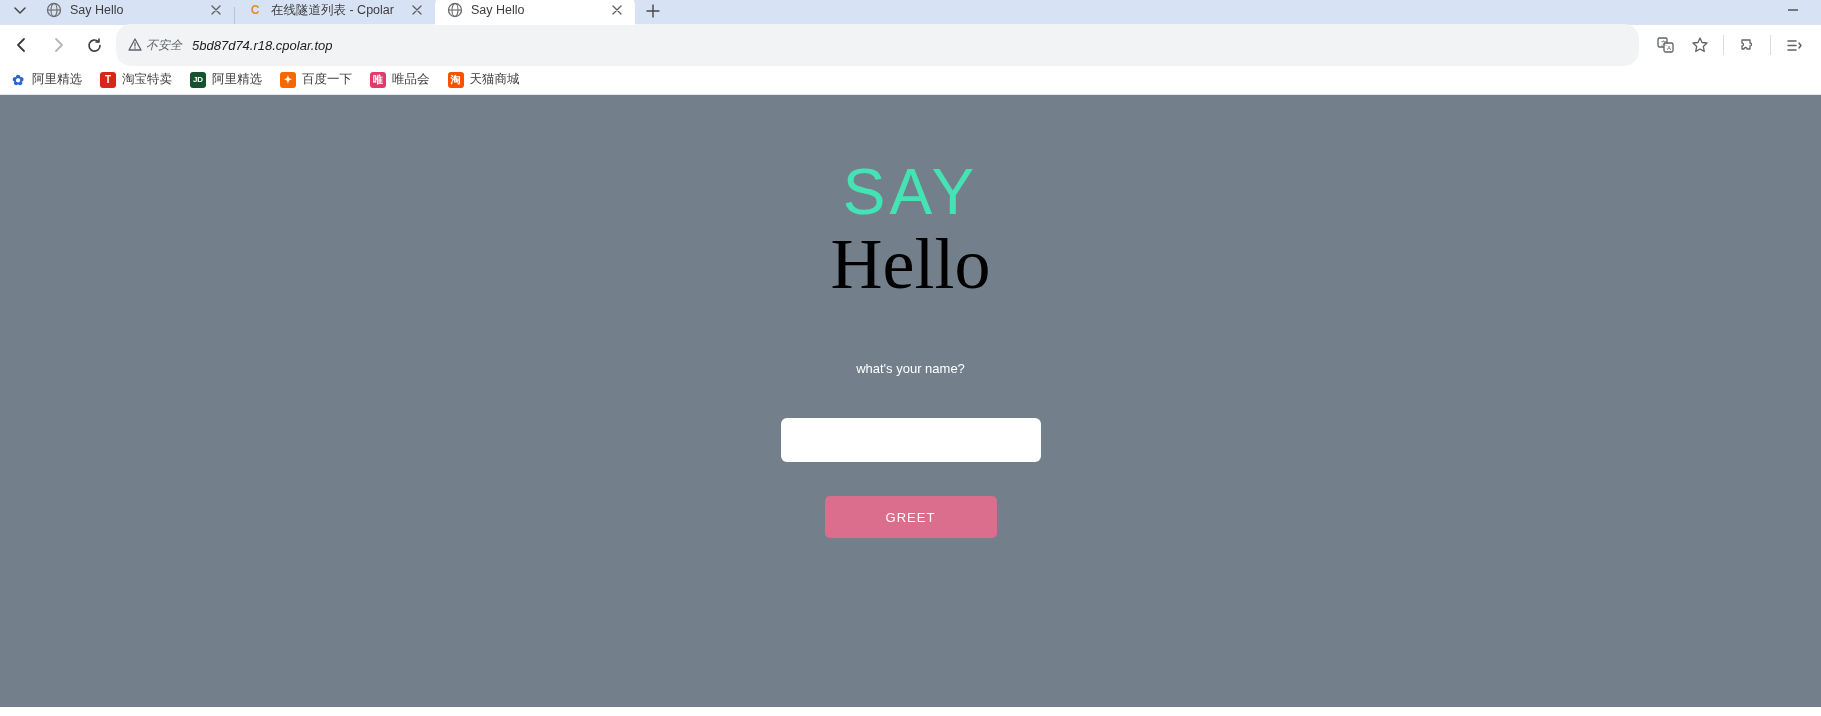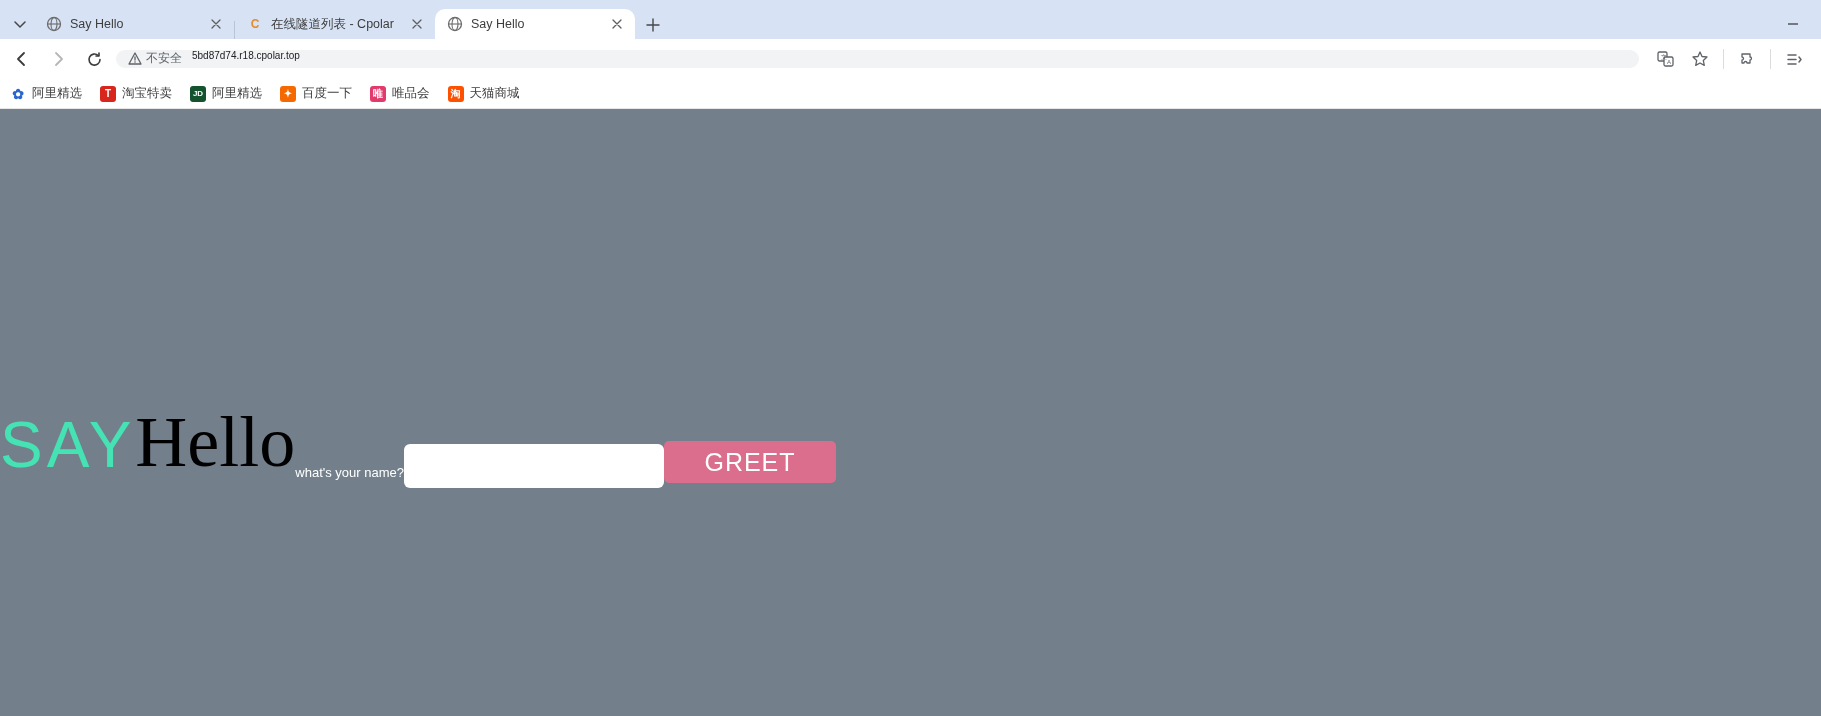--- a/index.html
+++ b/index.html
@@ -9,21 +9,21 @@
     background: #fff;
     width: 1821px;
     overflow: hidden;
   }
 
   
   .tabstrip {
     display: flex;
     align-items: flex-end;
     background: #d7e3f4;
-    height: 39px;
+    height: 25px;
     padding-left: 6px;
     padding-top: 0;
   }
   .tab-dropdown {
     width: 28px; height: 28px;
     display:flex; align-items:center; justify-content:center;
     color:#474747;
     cursor:pointer;
   }
   .tab {
@@ -76,27 +76,27 @@
     height:40px;
     padding:0 8px;
     gap:8px;
   }
   .nav-btn {
     width:28px; height:28px; display:flex; align-items:center; justify-content:center;
     color:#4d4d4d; cursor:pointer; border-radius:50%;
   }
   .nav-btn.disabled { color:#b6b6b6; cursor:default;}
   .omnibox {
-    flex:1; height:18px; background:#f1f3f4; border-radius:15px;
-    display:flex; align-items:flex-start; padding:0 12px; color:#3c3c3c;
+    flex:1; height:42px; background:#f1f3f4; border-radius:15px;
+    display:flex; align-items:center; padding:0 12px; color:#3c3c3c;font-style:italic;
   }
   .omnibox .sec {
     display:flex; align-items:center; gap:4px; font-size:12px; color:#5f6368; margin-right:10px;
   }
-  .omnibox .urltext { font-size:10px; color:#202124; }
+  .omnibox .urltext { font-size:13px; color:#202124; }
   .right-icons { display:flex; align-items:center; gap:4px; padding:0 4px; }
   .right-icons .ic {
     width:30px; height:30px; display:flex; align-items:center; justify-content:center;
     color:#5f6368; cursor:pointer;
   }
   .ext-sep { width:1px; height:20px; background:#dcdcdc; margin:0 4px;}
 
   
   .bookmarks {
     display:flex; align-items:center; height:30px; background:#fff;
@@ -107,21 +107,21 @@
   }
   .bm .bicon {
     width:16px; height:16px; border-radius:3px; display:flex; align-items:center; justify-content:center;
     font-size:10px; font-weight:bold; color:#fff;
   }
 
   
   .page {
     background:#73808c;
     height:612px;
-    display:flex; align-items:center;
+    display:flex; flex-direction:column; align-items:center;
     color:#fff;
     padding-top:60px;
   }
   .say {
     font-size:64px;
     letter-spacing:4px;
     color:#45e2b4;
     font-weight:300;
     font-family:"Segoe UI Light","Segoe UI",Arial,sans-serif;
   }
@@ -142,21 +142,21 @@
     border:none; border-radius:6px;
     background:#fff;
     font-size:18px; text-align:center; color:#333;
     outline:none;
   }
   .greet-btn {
     margin-top:34px;
     width:172px; height:42px;
     border:none; border-radius:5px;
     background:#db6e8c;
-    color:#fff; font-size:25px; letter-spacing:1px;
+    color:#fff; font-size:13px; letter-spacing:1px;
     cursor:pointer;
   }
 
   svg { display:block; }
 </style>
 </head>
 <body>
 
 <div class="tabstrip">
   <div class="tab-dropdown">

